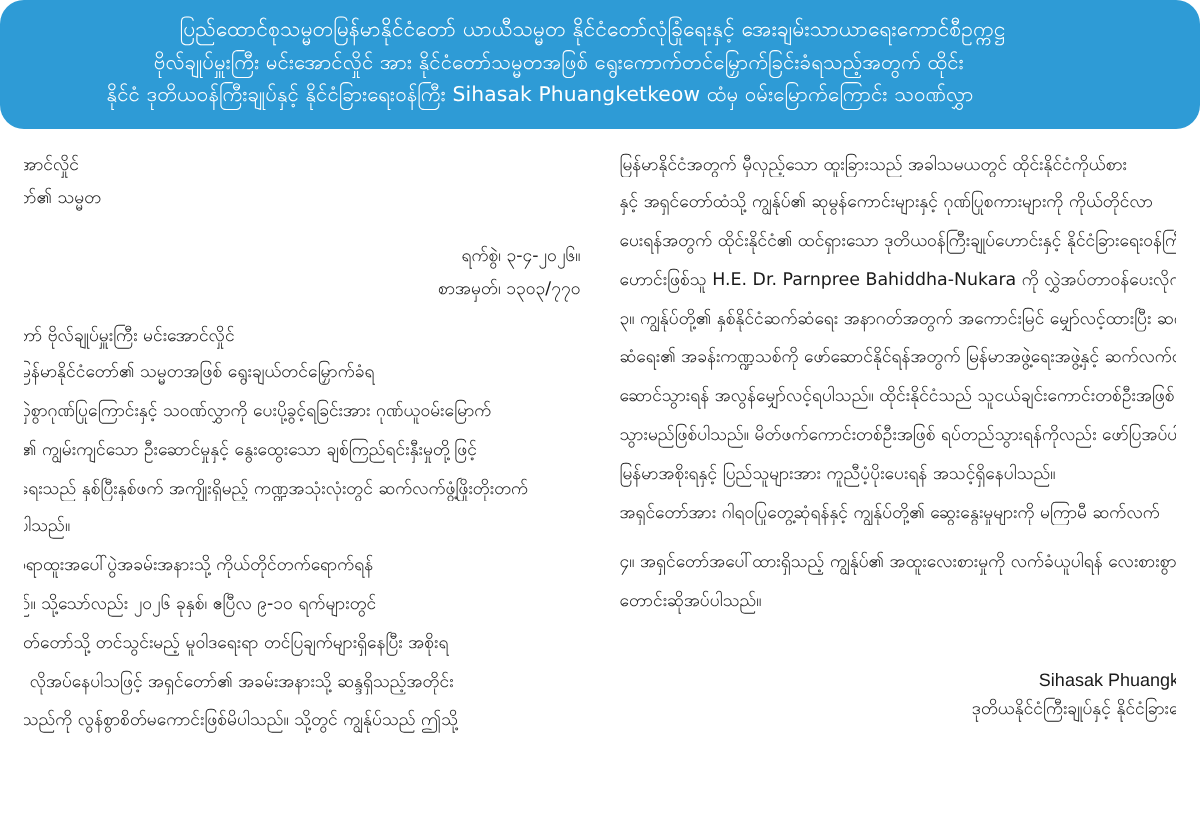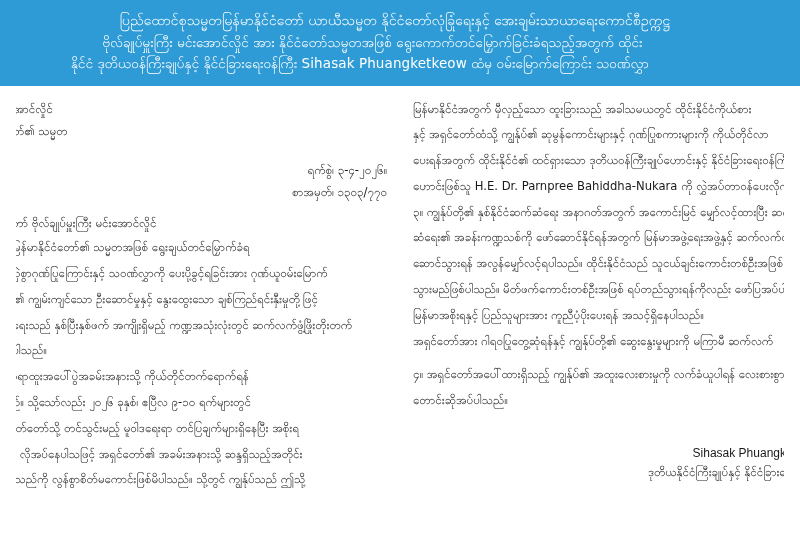--- a/index.html
+++ b/index.html
@@ -24,20 +24,21 @@
 
   
   .header {
     position: relative;
     width: 100%;
     background: #2e9bd6;
     color: #ffffff;
     padding: 10px 0 12px 0;
     box-sizing: border-box;
     overflow: hidden;
+    border-radius: 16px;
   }
   .header-line {
     white-space: nowrap;
     line-height: 1.55;
     font-size: 13.5px;
     letter-spacing: 0.1px;
     text-align: center;
   }
   .header-line.l1 {
     font-size: 14px;

